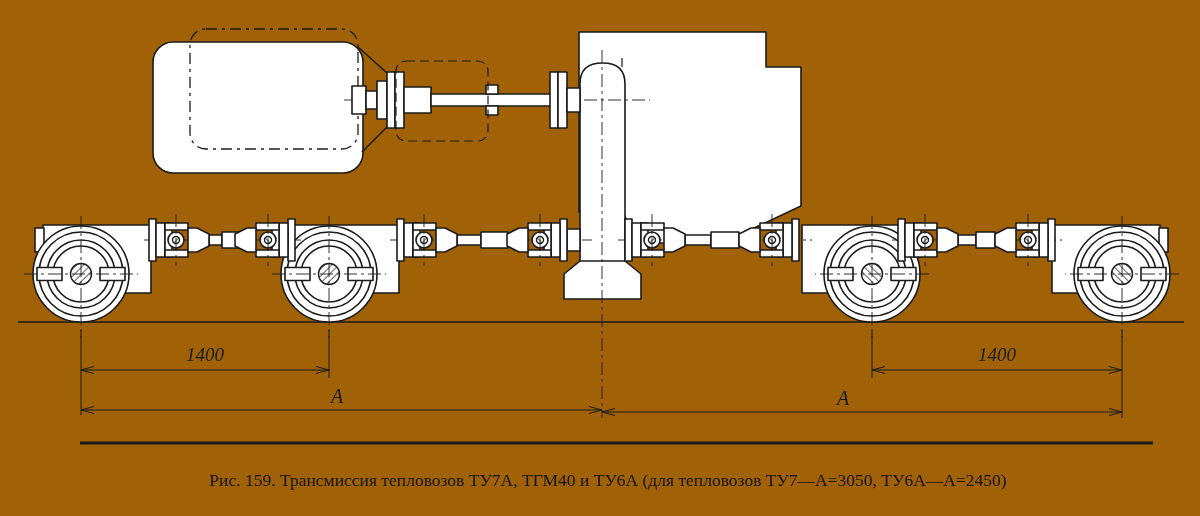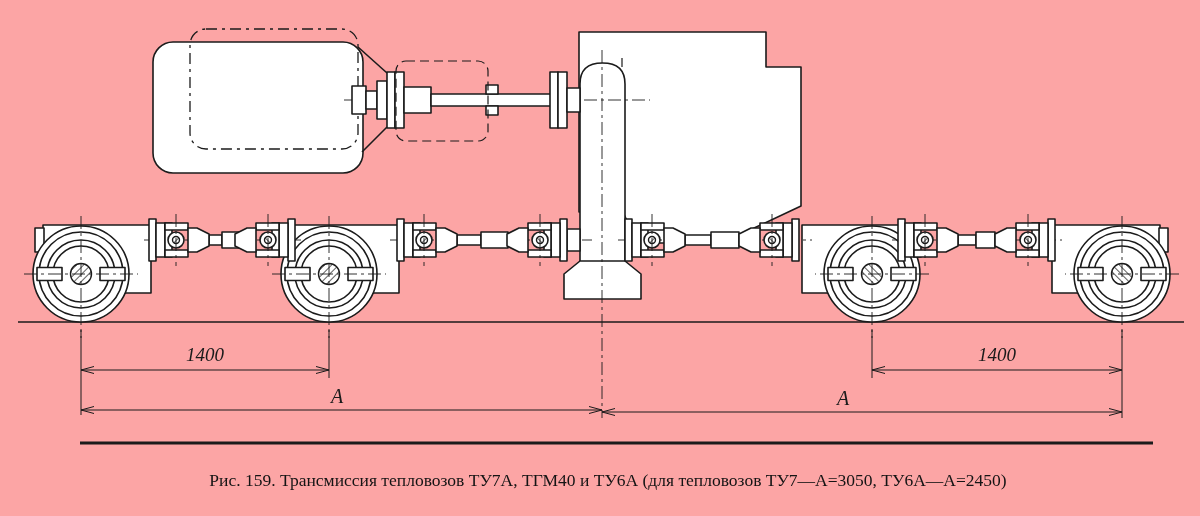--- a/index.html
+++ b/index.html
@@ -1,16 +1,16 @@
 <!DOCTYPE html>
 <html><head>
 <meta charset="utf-8">
 <style>
   html,body{margin:0;padding:0;background:#fff;}
-  .page{position:relative;width:1200px;height:516px;background:#fca5a5;overflow:hidden;
+  .page{position:relative;width:1200px;height:516px;background:#a16207;overflow:hidden;
         font-family:"Liberation Serif", serif;}
   svg{display:block}
   .ln{stroke:#1b1b1b;stroke-width:1.6;fill:none;stroke-linejoin:round;stroke-linecap:butt}
   .lf{stroke:#1b1b1b;stroke-width:1.6;fill:#ffffff;stroke-linejoin:round}
   .cl{stroke:#1b1b1b;stroke-width:0.9;fill:none;stroke-dasharray:13 4 3 4}
   .dsh{stroke:#1b1b1b;stroke-width:1.3;fill:none;stroke-dasharray:11 5 3 5}
   .dsh2{stroke:#1b1b1b;stroke-width:1.2;fill:none;stroke-dasharray:9 5}
   .dim{stroke:#1b1b1b;stroke-width:1;fill:none}
   .thick{stroke:#1b1b1b;stroke-width:3;fill:none}
   .hatchf{fill:url(#hatch);stroke:#1b1b1b;stroke-width:1.4}

